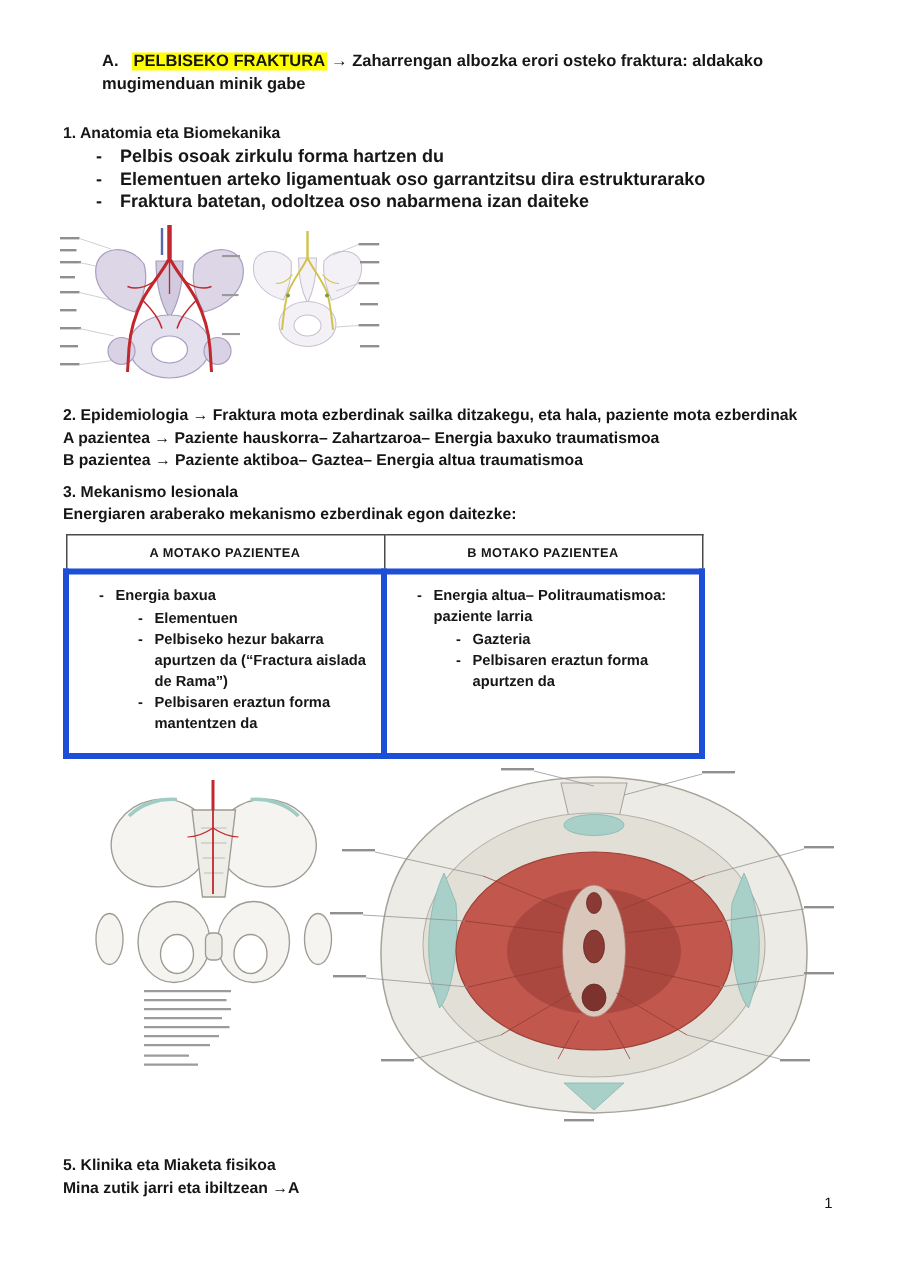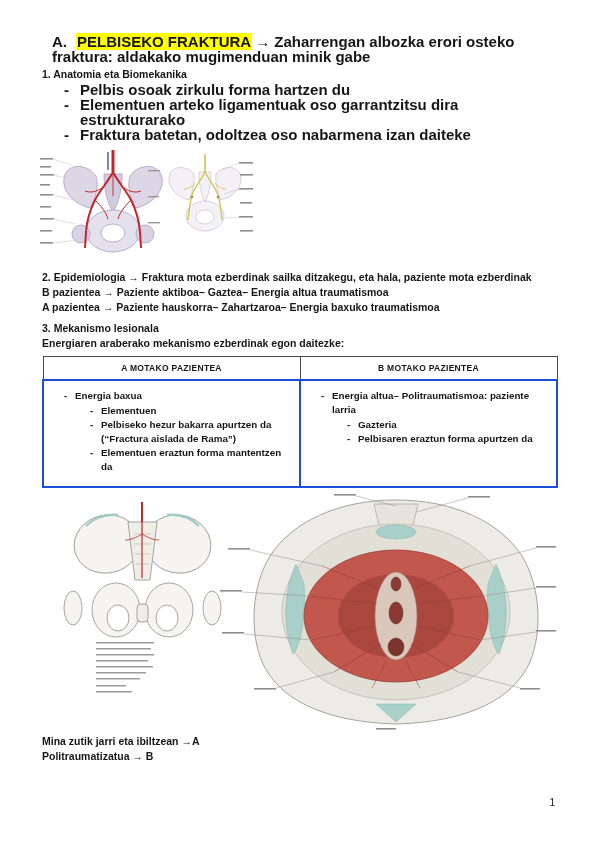--- a/index.html
+++ b/index.html
@@ -1,34 +1,34 @@
 <!DOCTYPE html>
 <html><head>
 <meta charset="utf-8">
 <style>
   html,body{margin:0;padding:0;background:#ffffff}
   .page{
     width:600px;height:848px;position:relative;margin:0 auto;background:#ffffff;
     font-family:"Liberation Sans",sans-serif;font-weight:700;color:#161616;overflow:hidden;
   }
   .content{position:absolute;inset:0;padding:34px 42px 0 42px}
-  .heading{margin-left:10px;font-size:15px;line-height:15px}
+  .heading{margin-left:26px;font-size:11px;line-height:15px}
   .h-prefix{margin-right:9px}
   .h-title{background:#ffff00;padding:0 1px}
   .h-rest{margin-left:3px}
-  .sec-title{font-size:10.5px;line-height:15px;margin-top:3px}
+  .sec-title{font-size:10.5px;line-height:15px;margin-top:18px}
   .bullets{margin-left:20px}
-  .b{position:relative;padding-left:18px;font-size:15px;line-height:15px}
+  .b{position:relative;padding-left:18px;font-size:12px;line-height:15px}
   .b::before{content:"-";position:absolute;left:2px}
   .line{font-size:10.5px;line-height:15px}
   .fig1{margin:2px 0 4px -2px;line-height:0}
   .fig2{margin:4px 0 0 12px;line-height:0}
-  .mek-table{width:516px;border-collapse:collapse;margin-top:5px;table-layout:fixed}
+  .mek-table{width:428px;border-collapse:collapse;margin-top:5px;table-layout:fixed}
   .mek-table th{border:1px solid #4a4a4a;font-size:8.5px;padding:6px 4px;text-align:center;letter-spacing:.3px;font-weight:700}
-  .mek-table td{border:2px solid #1d4ed8;vertical-align:top;padding:8px 8px 12px 8px;font-size:9.8px;line-height:14px}
+  .mek-table td{border:4px solid #1d4ed8;vertical-align:top;padding:8px 8px 12px 8px;font-size:9.8px;line-height:14px}
   .cell .b{padding-left:13px;font-size:9.8px;line-height:14px}
   .cell .b::before{left:2px}
   .cell .lead{margin-left:10px}
   .cell .sub{margin-left:36px;margin-top:1px}
   .mt6{margin-top:6px}
   .mt16{margin-top:16px}
   .mt18{margin-top:18px}
   .page-num{position:absolute;right:45px;bottom:40px;font-size:10px;font-weight:400}
 </style>
 </head>
@@ -126,41 +126,41 @@
             <rect x="108" y="52" width="11" height="1.4"></rect>
           <rect x="108" y="78" width="12" height="1.4"></rect>
         </g>
       </svg>
     </div>
 
     <div class="line">
       <span>2. Epidemiologia</span>
       <span>→ Fraktura mota ezberdinak sailka ditzakegu, eta hala, paziente mota ezberdinak</span>
     </div>
+    <div class="line">A pazientea → Paziente hauskorra– Zahartzaroa– Energia baxuko traumatismoa</div>
     <div class="line">B pazientea → Paziente aktiboa– Gaztea– Energia altua traumatismoa</div>
-    <div class="line">A pazientea → Paziente hauskorra– Zahartzaroa– Energia baxuko traumatismoa</div>
 
     <div class="sec-title mt6">3. Mekanismo lesionala</div>
     <div class="line">Energiaren araberako mekanismo ezberdinak egon daitezke:</div>
 
     <table class="mek-table">
       <thead>
         <tr>
           <th>A MOTAKO PAZIENTEA</th>
           <th>B MOTAKO PAZIENTEA</th>
         </tr>
       </thead>
       <tbody>
         <tr>
           <td class="cell">
             <div class="b lead">Energia baxua</div>
             <div class="sub">
               <div class="b">Elementuen</div>
               <div class="b">Pelbiseko hezur bakarra apurtzen da (“Fractura aislada de Rama”)</div>
-              <div class="b">Elementuen eraztun forma mantentzen da</div>
+              <div class="b">Pelbisaren eraztun forma mantentzen da</div>
             </div>
           </td>
           <td class="cell">
             <div class="b lead">Energia altua– Politraumatismoa: paziente larria</div>
             <div class="sub">
               <div class="b">Gazteria</div>
               <div class="b">Pelbisaren eraztun forma apurtzen da</div>
             </div>
           </td>
         </tr>
@@ -259,19 +259,19 @@
             <rect x="300" y="138" width="20" height="1.6"></rect>
               <rect x="284" y="196" width="20" height="1.6"></rect>
             <rect x="98" y="2" width="22" height="1.6"></rect>
               <rect x="232" y="4" width="22" height="1.6"></rect>
             <rect x="140" y="236" width="20" height="1.6"></rect>
           </g>
         </g>
       </svg>
     </div>
 
+    <div class="sec-title mt18">5. Klinika eta Miaketa fisikoa</div>
     <div class="line">Mina zutik jarri eta ibiltzean →A</div>
-    <div class="line">Politraumatizatua → B</div>
 
   </div>
 
   <div class="page-num">1</div>
 </div>
 
 </body></html>

